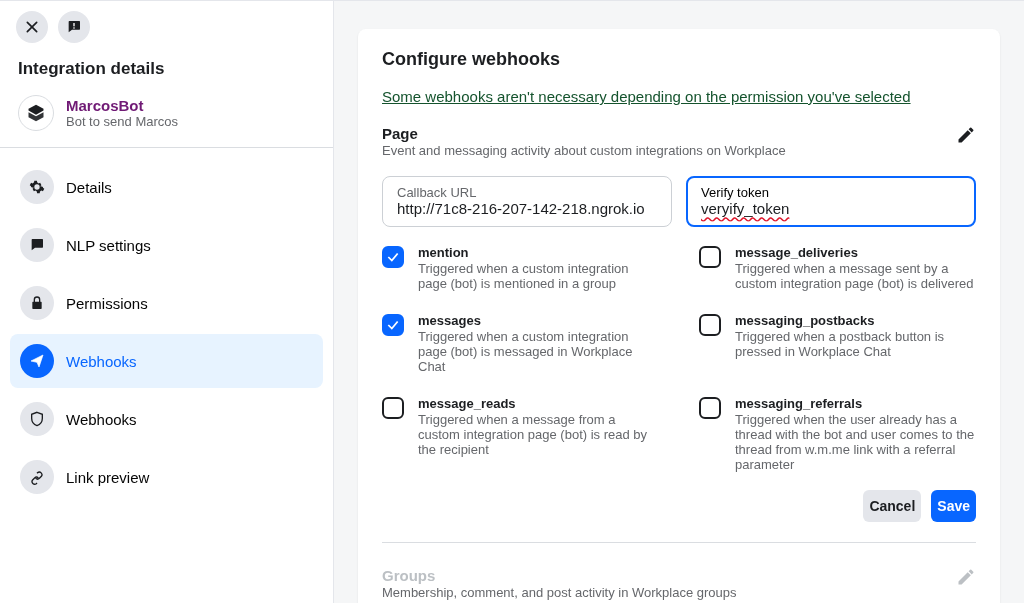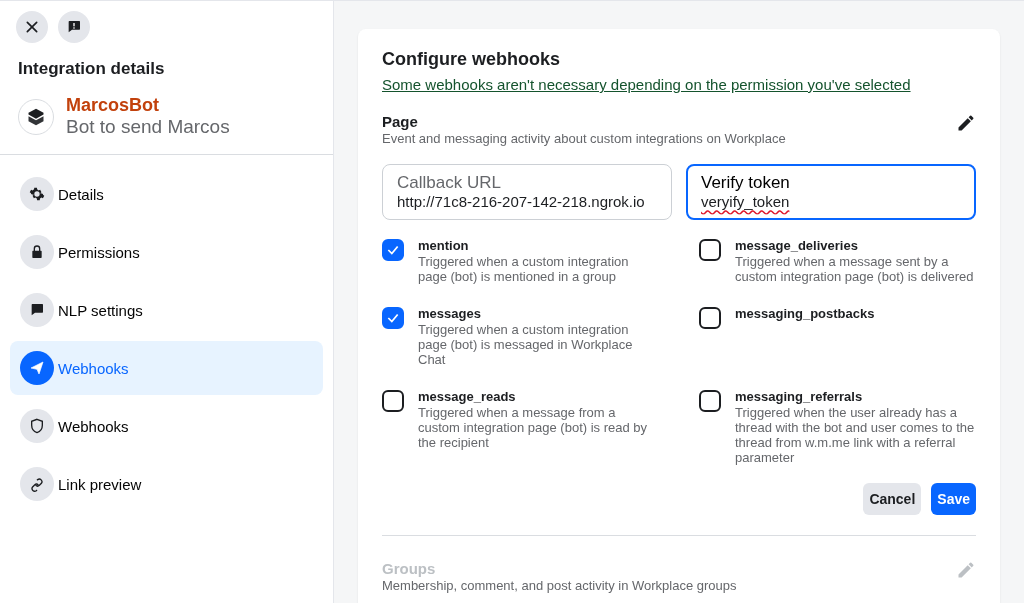--- a/index.html
+++ b/index.html
@@ -5,42 +5,42 @@
   * { box-sizing: border-box; margin: 0; padding: 0; }
   html, body { width: 1024px; height: 603px; font-family: -apple-system, BlinkMacSystemFont, "Segoe UI", Helvetica, Arial, sans-serif; background: #f5f6f7; color: #1c1e21; overflow: hidden; }
   .app { display: flex; width: 100%; height: 100%; }
   .sidebar { width: 334px; background: #fff; border-right: 1px solid #e4e6eb; border-top: 1px solid #e4e6eb; display: flex; flex-direction: column; }
   .top-icons { display: flex; gap: 10px; padding: 10px 16px; }
   .icon-btn { width: 32px; height: 32px; border-radius: 50%; background: #e4e6eb; display: flex; align-items: center; justify-content: center; cursor: pointer; }
   .icon-btn svg { width: 16px; height: 16px; }
   .sidebar h2 { font-size: 17px; font-weight: 700; padding: 6px 18px 16px; }
   .bot-row { display: flex; align-items: center; gap: 12px; padding: 0 18px 16px; border-bottom: 1px solid #dadde1; }
   .bot-avatar { width: 36px; height: 36px; border-radius: 50%; border: 1px solid #dadde1; display:flex; align-items:center; justify-content:center; }
-  .bot-name { font-size: 18px; font-weight: 600; color:#c2410c; }
-  .bot-sub { font-size: 19px; color: #65676b; }
+  .bot-name { font-size: 15px; font-weight: 600; color:#701a75; }
+  .bot-sub { font-size: 13px; color: #65676b; }
   .nav { padding: 12px 10px; display:flex; flex-direction:column; gap:4px; }
-  .nav-item { display:flex; align-items:center; gap:4px; padding: 10px 10px; border-radius: 8px; cursor:pointer; font-size:15px; font-weight:500; color:#050505;}
+  .nav-item { display:flex; align-items:center; gap:12px; padding: 10px 10px; border-radius: 8px; cursor:pointer; font-size:15px; font-weight:500; color:#050505;}
   .nav-item .nav-icon { width:34px; height:34px; border-radius:50%; background:#e4e6eb; display:flex; align-items:center; justify-content:center; }
   .nav-item.active { background:#e7f3ff; color:#0866ff; }
   .nav-item.active .nav-icon { background:#0866ff; }
   .nav-item.active .nav-icon svg { fill:#fff; stroke:#fff; }
   .nav-item .nav-icon svg { width:16px; height:16px; fill:#1c1e21; }
   .main { flex:1; padding: 28px 24px; overflow:auto; border-top:1px solid #e4e6eb; }
   .card { background:#fff; border-radius:8px; box-shadow: 0 1px 2px rgba(0,0,0,0.1); padding: 20px 24px 24px; }
-  .card h1 { font-size:18px; font-weight:700; margin-bottom:6px; }
+  .card h1 { font-size:18px; font-weight:700; margin-bottom:18px; }
   .card .sub { font-size:15px; color:#14532d; margin-bottom:20px;text-decoration:underline; }
   .section-head { display:flex; justify-content:space-between; align-items:flex-start; }
   .section-head .left h3 { font-size:15px; font-weight:600; }
   .section-head .left .desc { font-size:13px; color:#65676b; margin-top:1px; }
   .edit-icon { width:20px; height:20px; cursor:pointer; fill:#65676b; }
   .edit-icon.dark { fill:#1c1e21; }
   .inputs-row { display:flex; gap:14px; margin:18px 0 18px; }
   .field { flex:1; border:1px solid #ccd0d5; border-radius:8px; padding:8px 14px 8px; }
   .field.focused { border:2px solid #0866ff; padding:7px 13px; }
-  .field .flabel { font-size:17px; color:#65676b; display:block; }
+  .field .flabel { font-size:13px; color:#65676b; display:block; }
   .field.focused .flabel { color:#000000; }
   .field .fval { font-size:15px; border:none; outline:none; width:100%; color:#1c1e21; background:transparent; }
   .spellerr { text-decoration: underline wavy #e0162b; text-underline-offset: 2px; text-decoration-skip-ink: none;}
   .checks { display:grid; grid-template-columns: 1fr 1fr; column-gap: 40px; row-gap: 22px; margin-bottom: 18px;}
   .check { display:flex; gap:14px; align-items:flex-start; }
   .cbox { width:22px; height:22px; border:2px solid #1c1e21; border-radius:6px; flex-shrink:0; margin-top:1px; cursor:pointer; display:flex; align-items:center; justify-content:center; }
   .cbox.checked { background:#0866ff; border-color:#0866ff; }
   .cbox.checked svg { width:14px; height:14px; stroke:#fff; stroke-width:3; fill:none; }
   .clabel { font-size:13px; }
   .clabel .ctitle { font-weight:700; color:#1c1e21; }
@@ -91,32 +91,32 @@
         <span class="nav-icon">
             <svg viewBox="0 0 24 24">
               <path d="M12 8a4 4 0 1 0 0 8 4 4 0 0 0 0-8zm9 4a7 7 0 0 1-.1 1.2l2 1.6-2 3.4-2.4-.8a7 7 0 0 1-2 1.2l-.4 2.6h-4l-.4-2.6a7 7 0 0 1-2-1.2l-2.4.8-2-3.4 2-1.6A7 7 0 0 1 3 12a7 7 0 0 1 .1-1.2l-2-1.6 2-3.4 2.4.8a7 7 0 0 1 2-1.2L7.9 2.8h4l.4 2.6a7 7 0 0 1 2 1.2l2.4-.8 2 3.4-2 1.6A7 7 0 0 1 21 12z"></path>
             </svg>
           </span>
         <span>Details</span>
       </div>
       <div class="nav-item">
         <span class="nav-icon">
             <svg viewBox="0 0 24 24">
+              <path d="M4 3h16a1 1 0 0 1 1 1v11a1 1 0 0 1-1 1H9l-5 4V4a1 1 0 0 1 1-1z"></path>
+            </svg>
+          </span>
+        <span>NLP settings</span>
+      </div>
+      <div class="nav-item">
+        <span class="nav-icon">
+            <svg viewBox="0 0 24 24">
               <path d="M7 10V7a5 5 0 1 1 10 0v3h1a1 1 0 0 1 1 1v9a1 1 0 0 1-1 1H6a1 1 0 0 1-1-1v-9a1 1 0 0 1 1-1h1zm2 0h6V7a3 3 0 1 0-6 0v3z"></path>
             </svg>
           </span>
         <span>Permissions</span>
-      </div>
-      <div class="nav-item">
-        <span class="nav-icon">
-            <svg viewBox="0 0 24 24">
-              <path d="M4 3h16a1 1 0 0 1 1 1v11a1 1 0 0 1-1 1H9l-5 4V4a1 1 0 0 1 1-1z"></path>
-            </svg>
-          </span>
-        <span>NLP settings</span>
       </div>
       <div class="nav-item active">
         <span class="nav-icon">
             <svg viewBox="0 0 24 24">
               <path d="M3 12 L21 3 L15 21 L12 14 Z"></path>
             </svg>
           </span>
         <span>Webhooks</span>
       </div>
       <div class="nav-item">
@@ -191,20 +191,21 @@
             </div>
           <div class="clabel">
             <div class="ctitle">messages</div>
             <div class="cdesc">Triggered when a custom integration page (bot) is messaged in Workplace Chat</div>
           </div>
         </div>
         <div class="check">
           <div class="cbox"></div>
           <div class="clabel">
             <div class="ctitle">messaging_postbacks</div>
+            <div class="cdesc">Triggered when a postback button is pressed in Workplace Chat</div>
           </div>
         </div>
         <div class="check">
           <div class="cbox"></div>
           <div class="clabel">
             <div class="ctitle">message_reads</div>
             <div class="cdesc">Triggered when a message from a custom integration page (bot) is read by the recipient</div>
           </div>
         </div>
         <div class="check">

